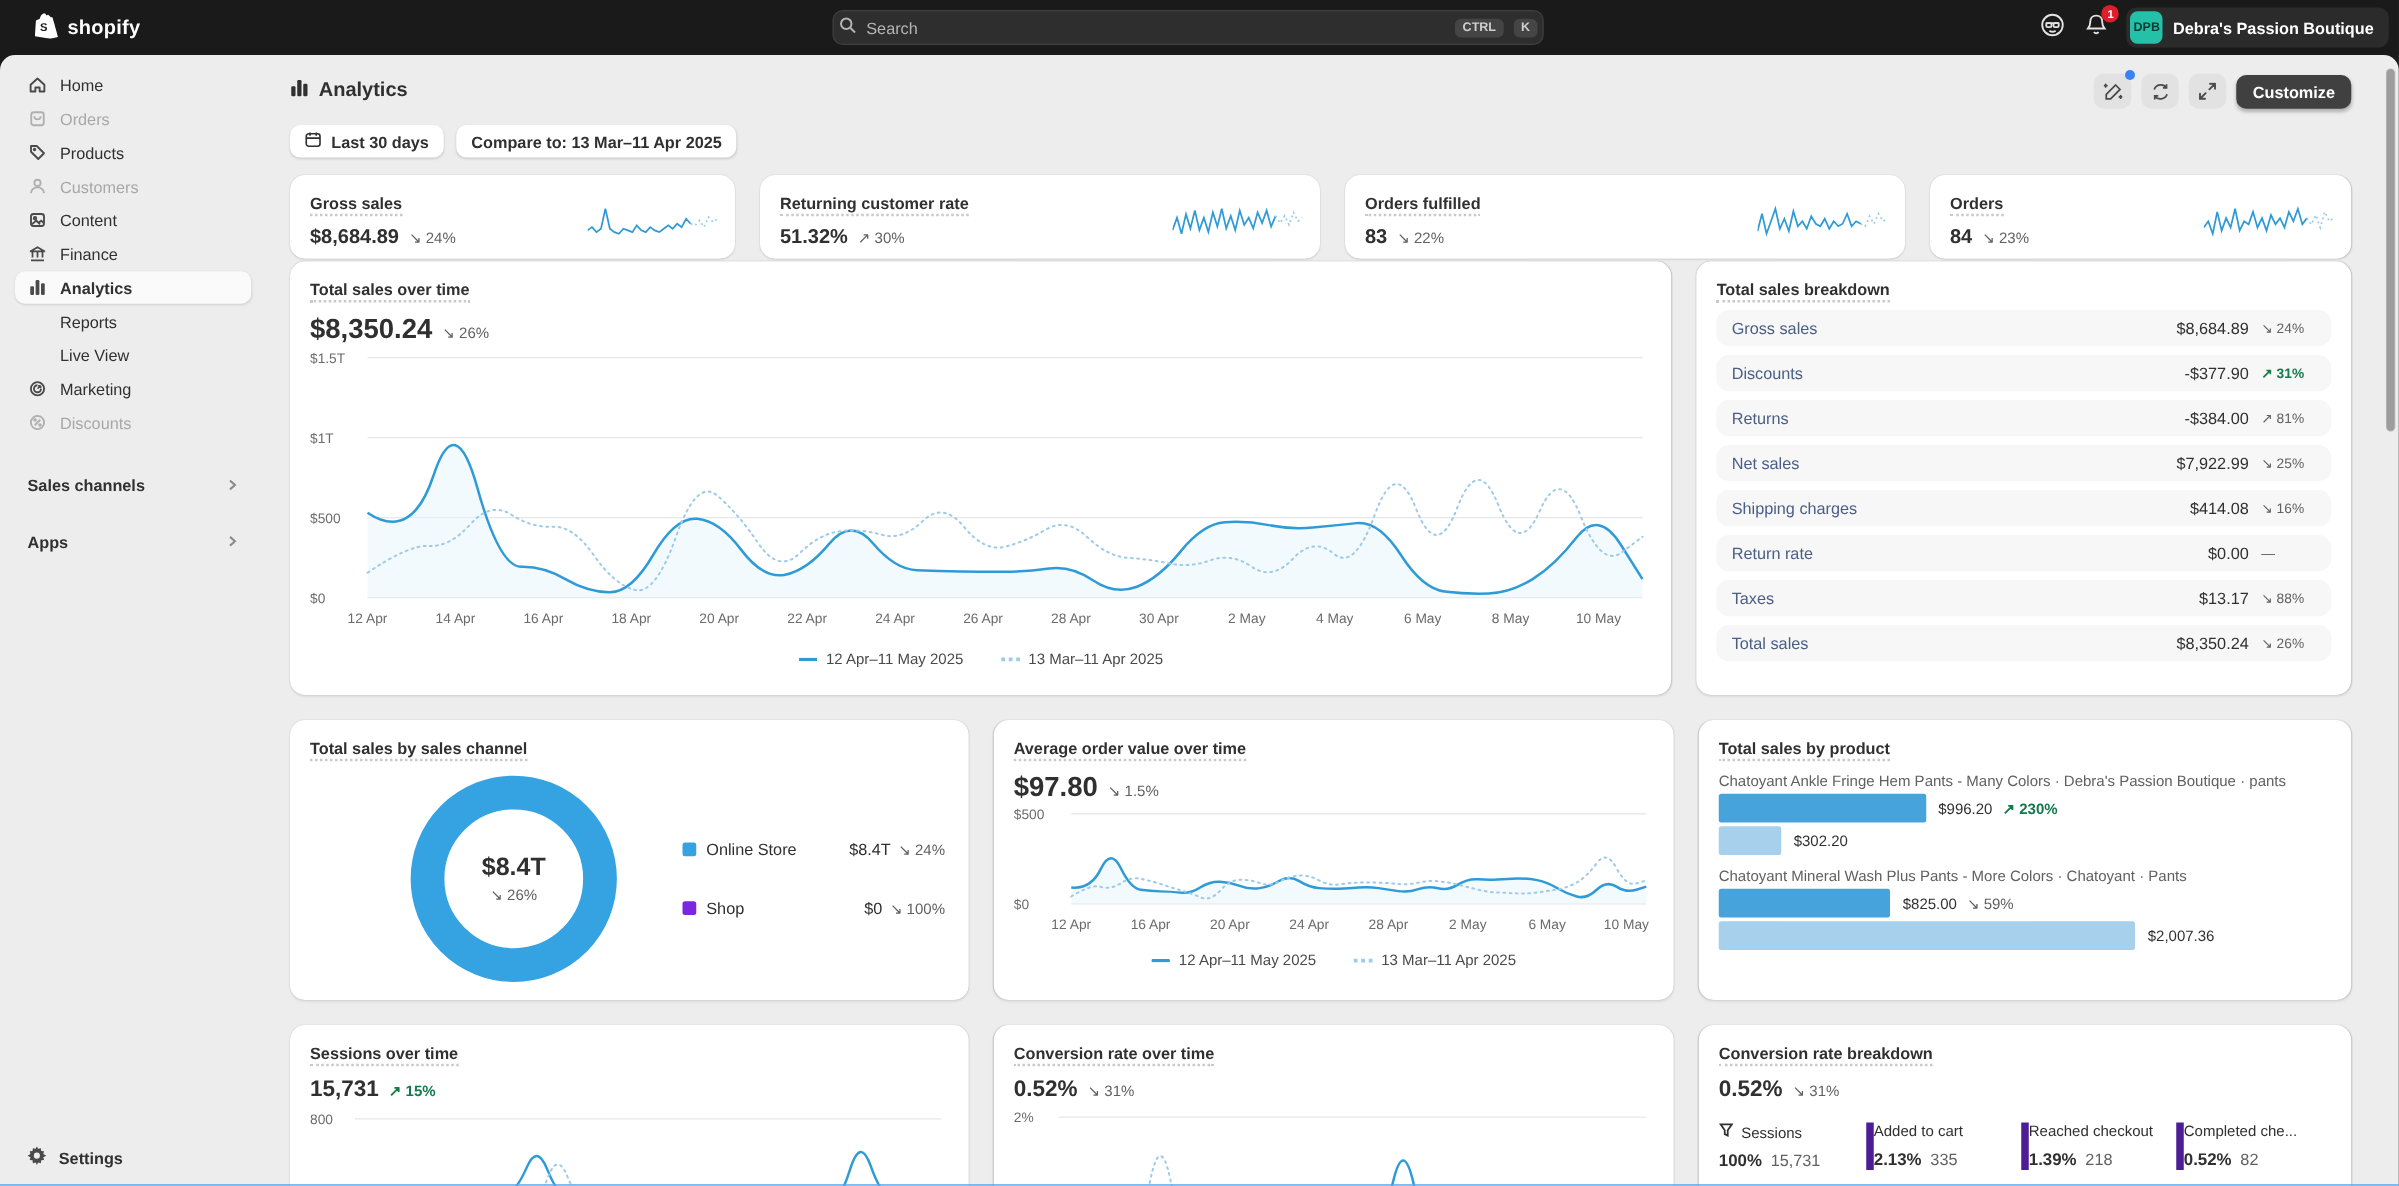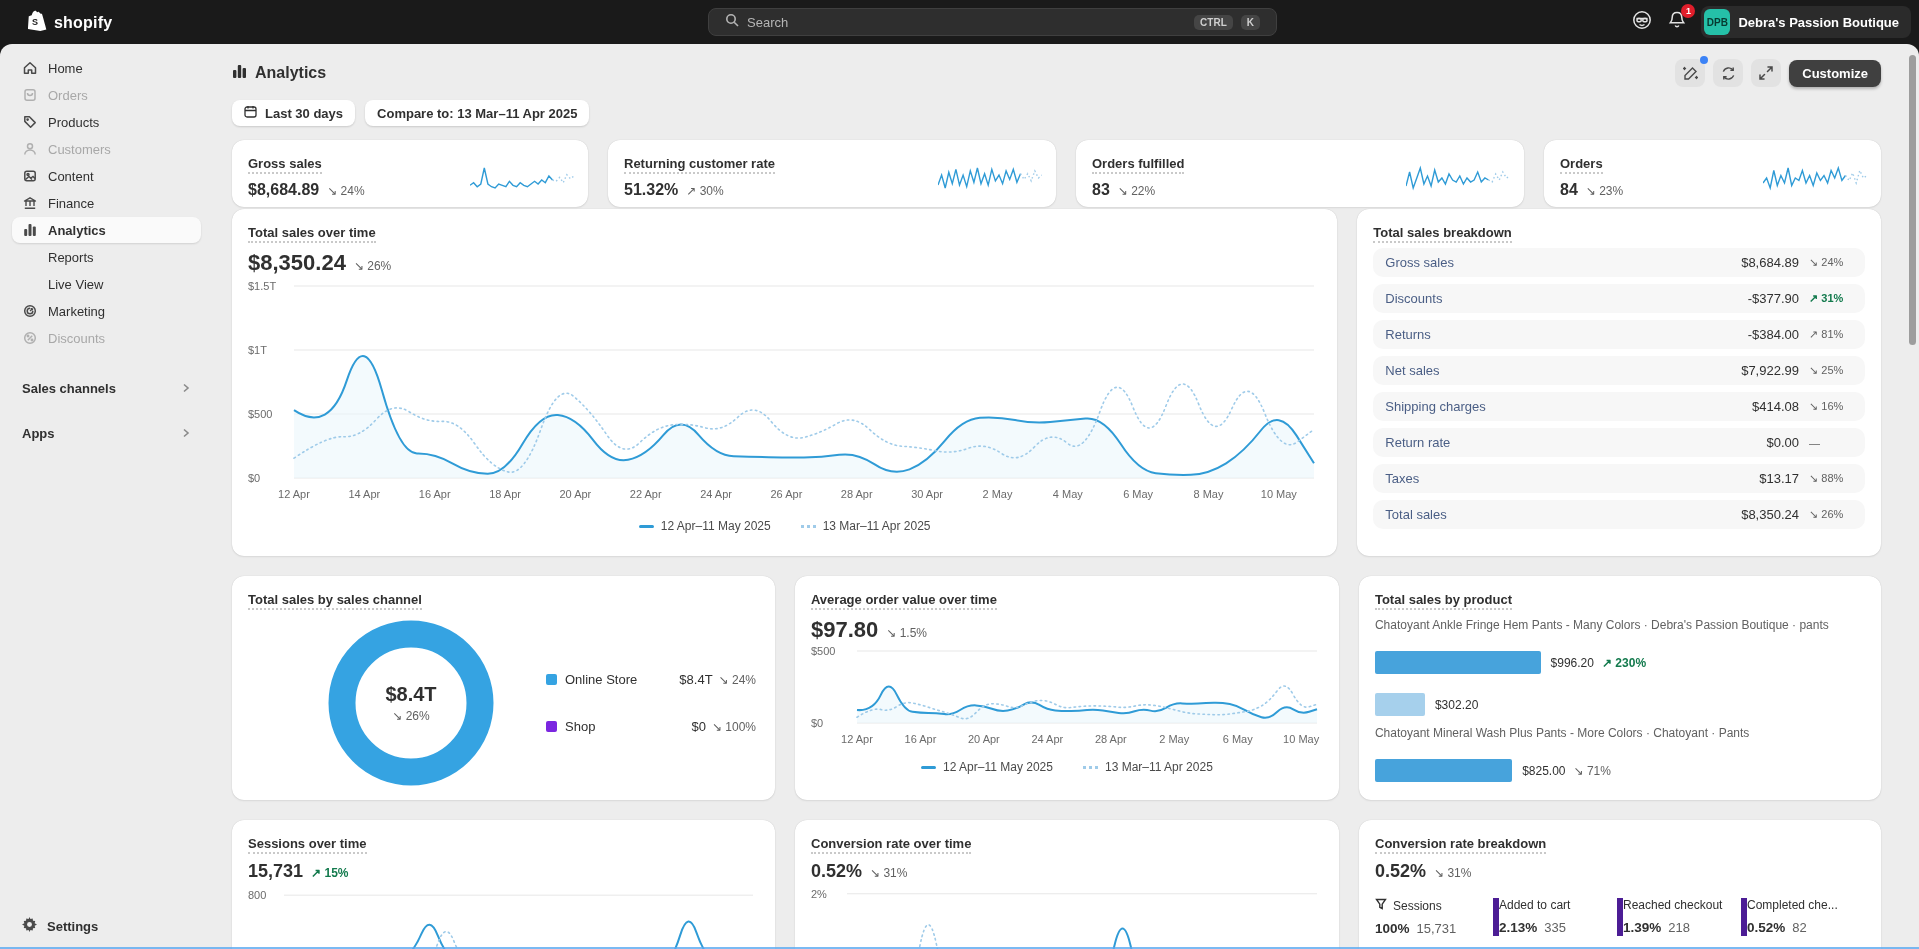--- a/index.html
+++ b/index.html
@@ -2,22 +2,22 @@
 <html><head>
 <meta charset="utf-8">
 <style>
   html,body{margin:0;padding:0;width:1919px;height:949px;overflow:hidden;background:#1a1a1a;
     font-family:"Liberation Sans",sans-serif;color:#303030;-webkit-font-smoothing:antialiased}
   *{box-sizing:border-box}
   
   .topbar{height:44px;position:relative;background:#1a1a1a}
   .logo{position:absolute;left:28px;top:10px;display:flex;align-items:center;gap:7px;color:#fff}
   .logo .word{font-size:16px;font-weight:700;letter-spacing:.2px}
-  .search{position:absolute;left:708px;top:8px;width:569px;height:28px;background:#2e2e2e;
-    border:1px solid #3f3f3f;border-radius:8px;display:flex;align-items:center;padding:0 16px;gap:8px;cursor:pointer}
+  .search{position:absolute;left:666px;top:8px;width:569px;height:28px;background:#2e2e2e;
+    border:1px solid #3f3f3f;border-radius:8px;display:flex;align-items:center;padding:0 4px;gap:8px;cursor:pointer}
   .search .ph{color:#b5b5b5;font-size:13px;flex:1}
   .kbd{background:#454545;color:#cfcfcf;font-size:10px;font-weight:600;border-radius:5px;padding:2px 6px}
   .top-right{position:absolute;right:8px;top:6px;display:flex;align-items:center;gap:14px}
   .bell{position:relative}
   .badge{position:absolute;top:-6px;right:-8px;background:#e01e2b;color:#fff;font-size:9px;font-weight:700;
     border-radius:8px;min-width:14px;height:14px;display:flex;align-items:center;justify-content:center;padding:0 3px}
   .store-chip{background:#2b2b2b;border-radius:8px;padding:3px 12px 3px 3px;display:flex;gap:8px;align-items:center;cursor:pointer}
   .avatar{width:26px;height:26px;border-radius:6px;background:#25c0a8;color:#073a31;font-size:10px;font-weight:700;
     display:flex;align-items:center;justify-content:center}
   .store-name{color:#fff;font-size:13px;font-weight:600}
@@ -73,21 +73,21 @@
   .donut-wrap{position:relative;width:166px;height:166px;margin-left:80px}
   .donut-center{position:absolute;inset:0;display:flex;flex-direction:column;align-items:center;justify-content:center;gap:3px}
   .donut-center .cv{font-size:20px;font-weight:700}
   .ch-legend{margin-left:52px;display:flex;flex-direction:column;gap:32px;font-size:13px;width:210px}
   .ch-legend .r{display:flex;align-items:center;gap:8px}
   .ch-legend .sq{width:11px;height:11px;border-radius:2px;flex:none}
   .ch-legend .nm{flex:1}
   .ch-legend .cvl{display:flex;gap:6px;align-items:baseline}
   
   .prod-name{font-size:12px;color:#616161;margin-top:10px;white-space:nowrap;overflow:hidden;text-overflow:ellipsis}
-  .bar-line{display:flex;align-items:center;gap:10px;margin-top:19px}
+  .bar-line{display:flex;align-items:center;gap:10px;margin-top:3px}
   .bar{height:23px;border-radius:2px}
   .bar.cur{background:#47a3dc}
   .bar.prev{background:#a6d0ec}
   .bar-lab{font-size:12px;color:#303030;display:flex;gap:8px;align-items:baseline;white-space:nowrap}
   
   .f-cols{display:flex;margin-top:16px}
   .f-col{flex:1;border-left:6px solid #4c1d95}
   .f-col:first-child{padding-left:0;border-left:none}
   .f-lab{font-size:12px;color:#303030;display:flex;gap:6px;align-items:center;white-space:nowrap;overflow:hidden}
   .f-vals{margin-top:8px;display:flex;gap:7px;align-items:baseline}
@@ -513,21 +513,21 @@
             </div>
             <div class="bar-line">
               <div class="bar prev" style="width:10.2%"></div>
               <span class="bar-lab">$302.20</span>
             </div>
             <div class="prod-name">Chatoyant Mineral Wash Plus Pants - More Colors · Chatoyant · Pants</div>
             <div class="bar-line">
               <div class="bar cur" style="width:28.0%"></div>
               <span class="bar-lab">
                 <span>$825.00</span>
-                <span class="delta">↘ 71%</span>
+                <span class="delta">↘ 59%</span>
               </span>
             </div>
             <div class="bar-line">
               <div class="bar prev" style="width:68.0%"></div>
               <span class="bar-lab">$2,007.36</span>
             </div>
           </div>
       </div>
     </div>
 

